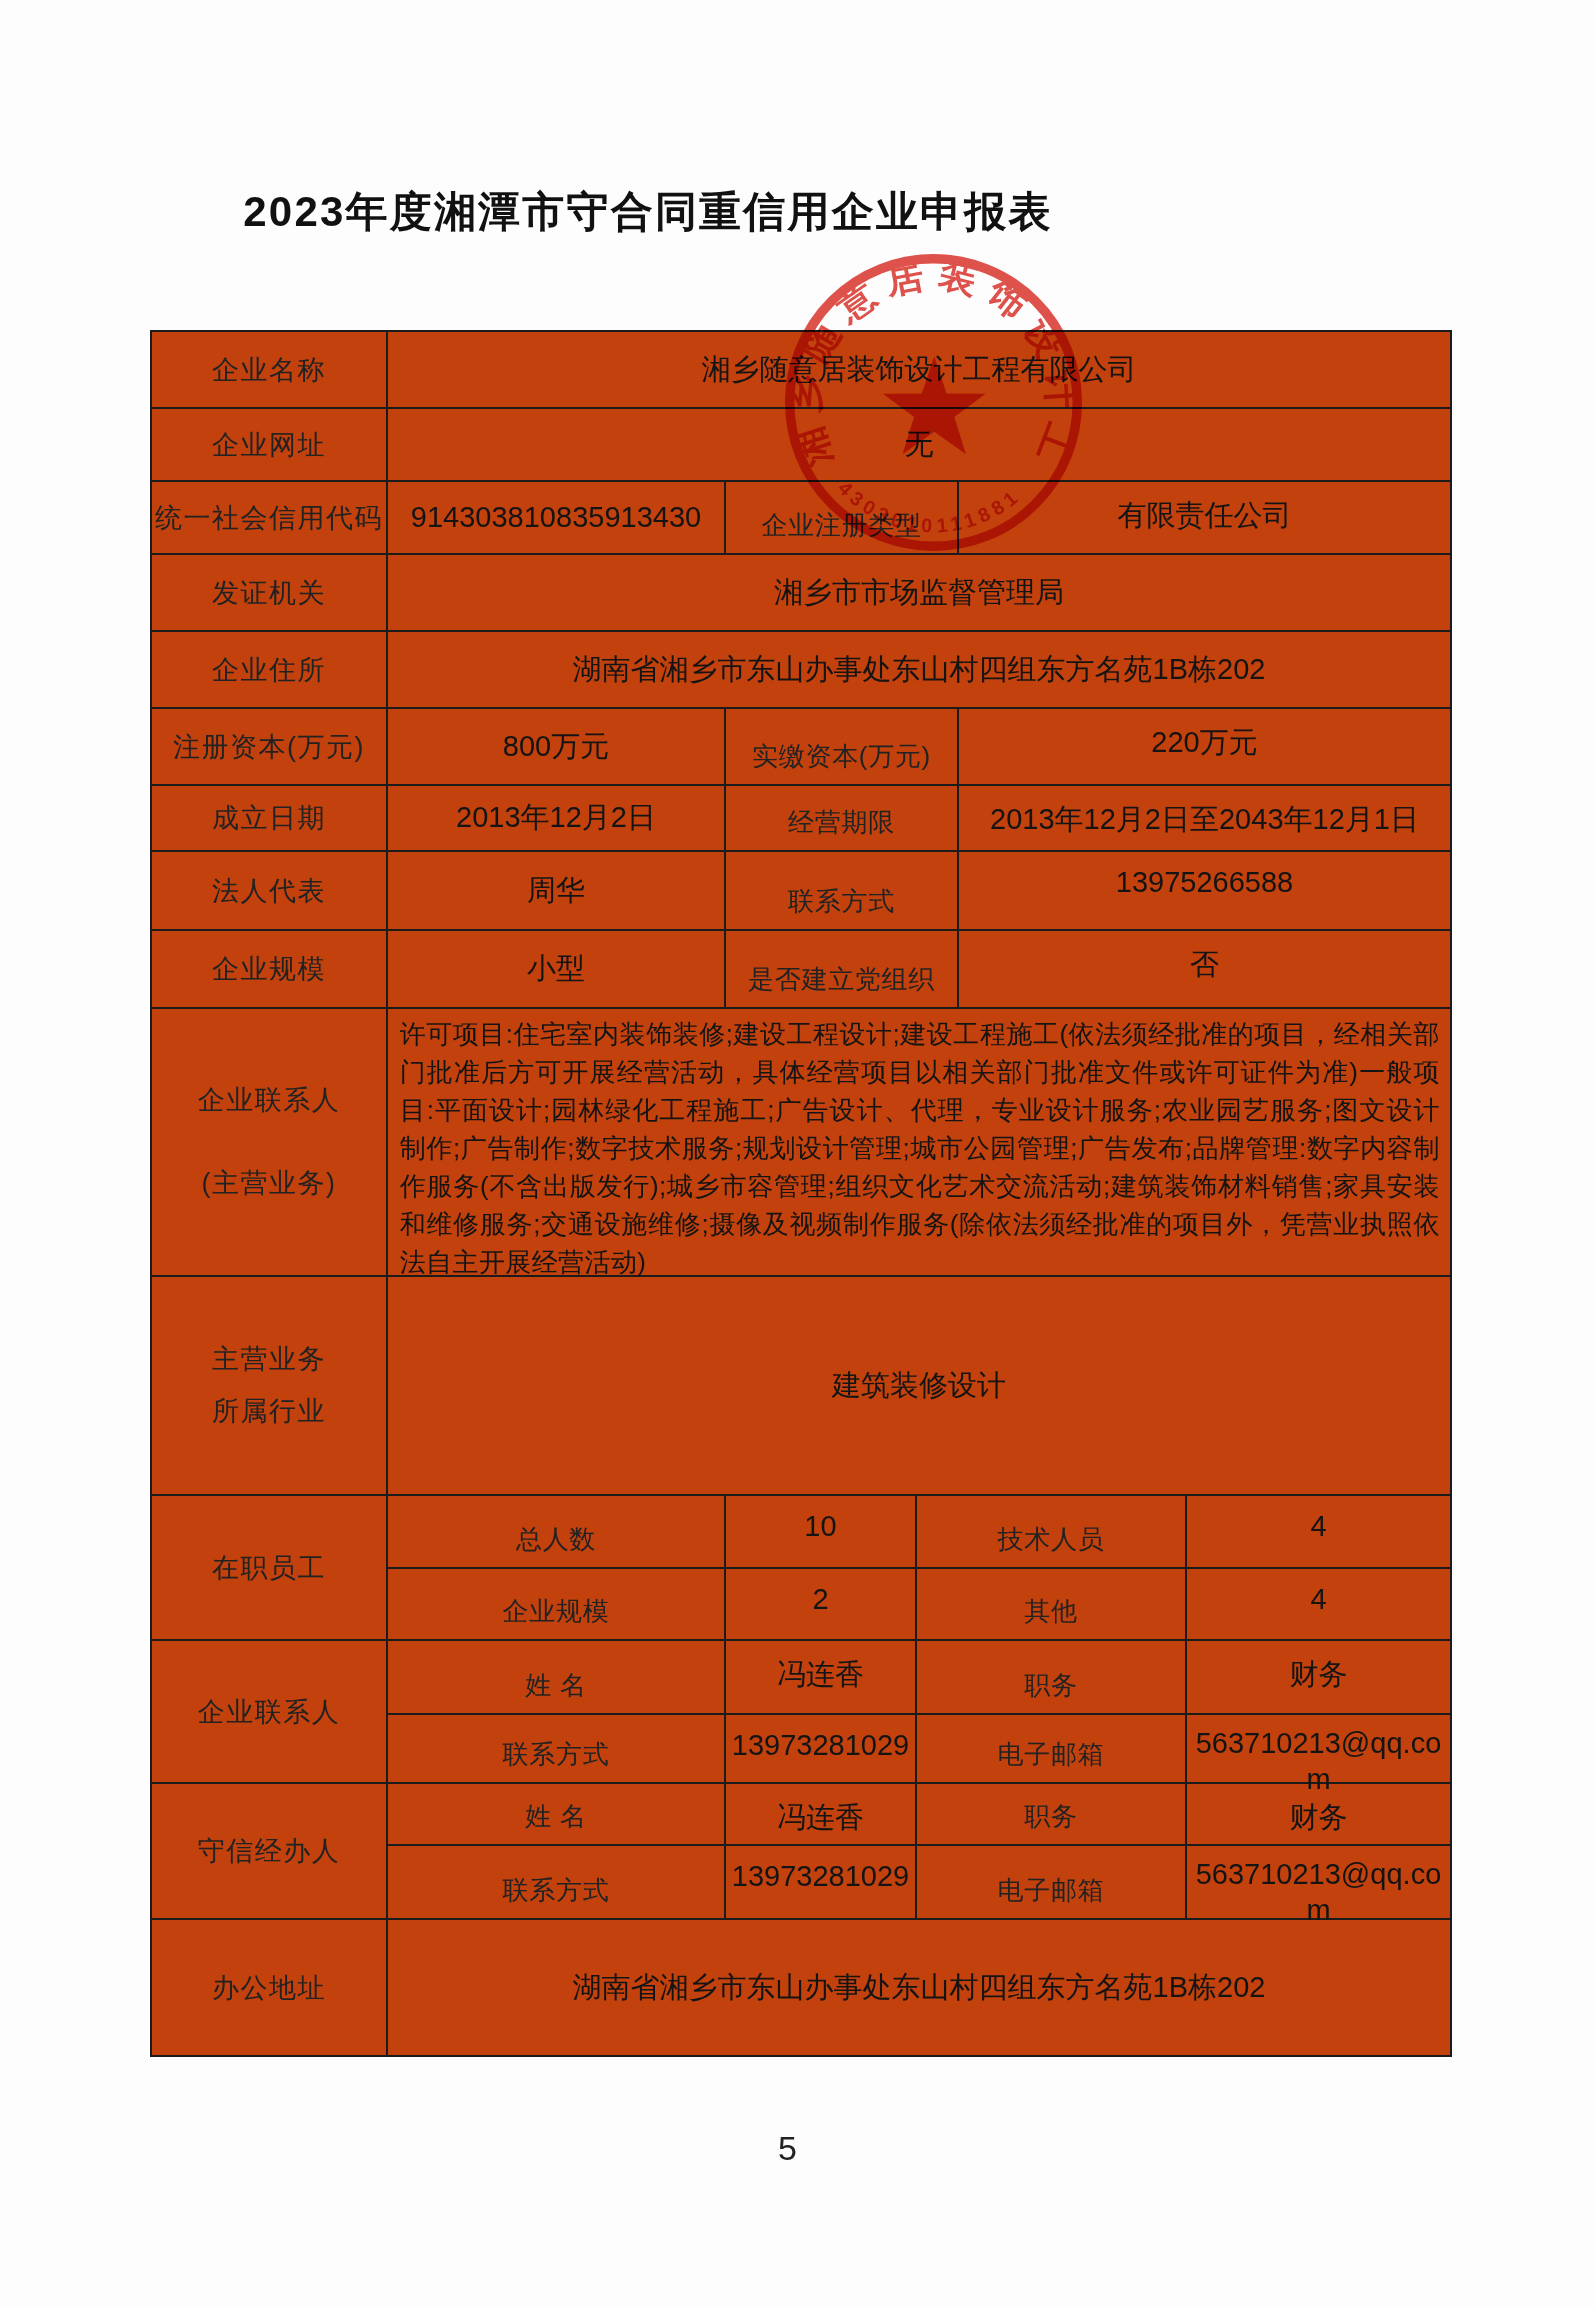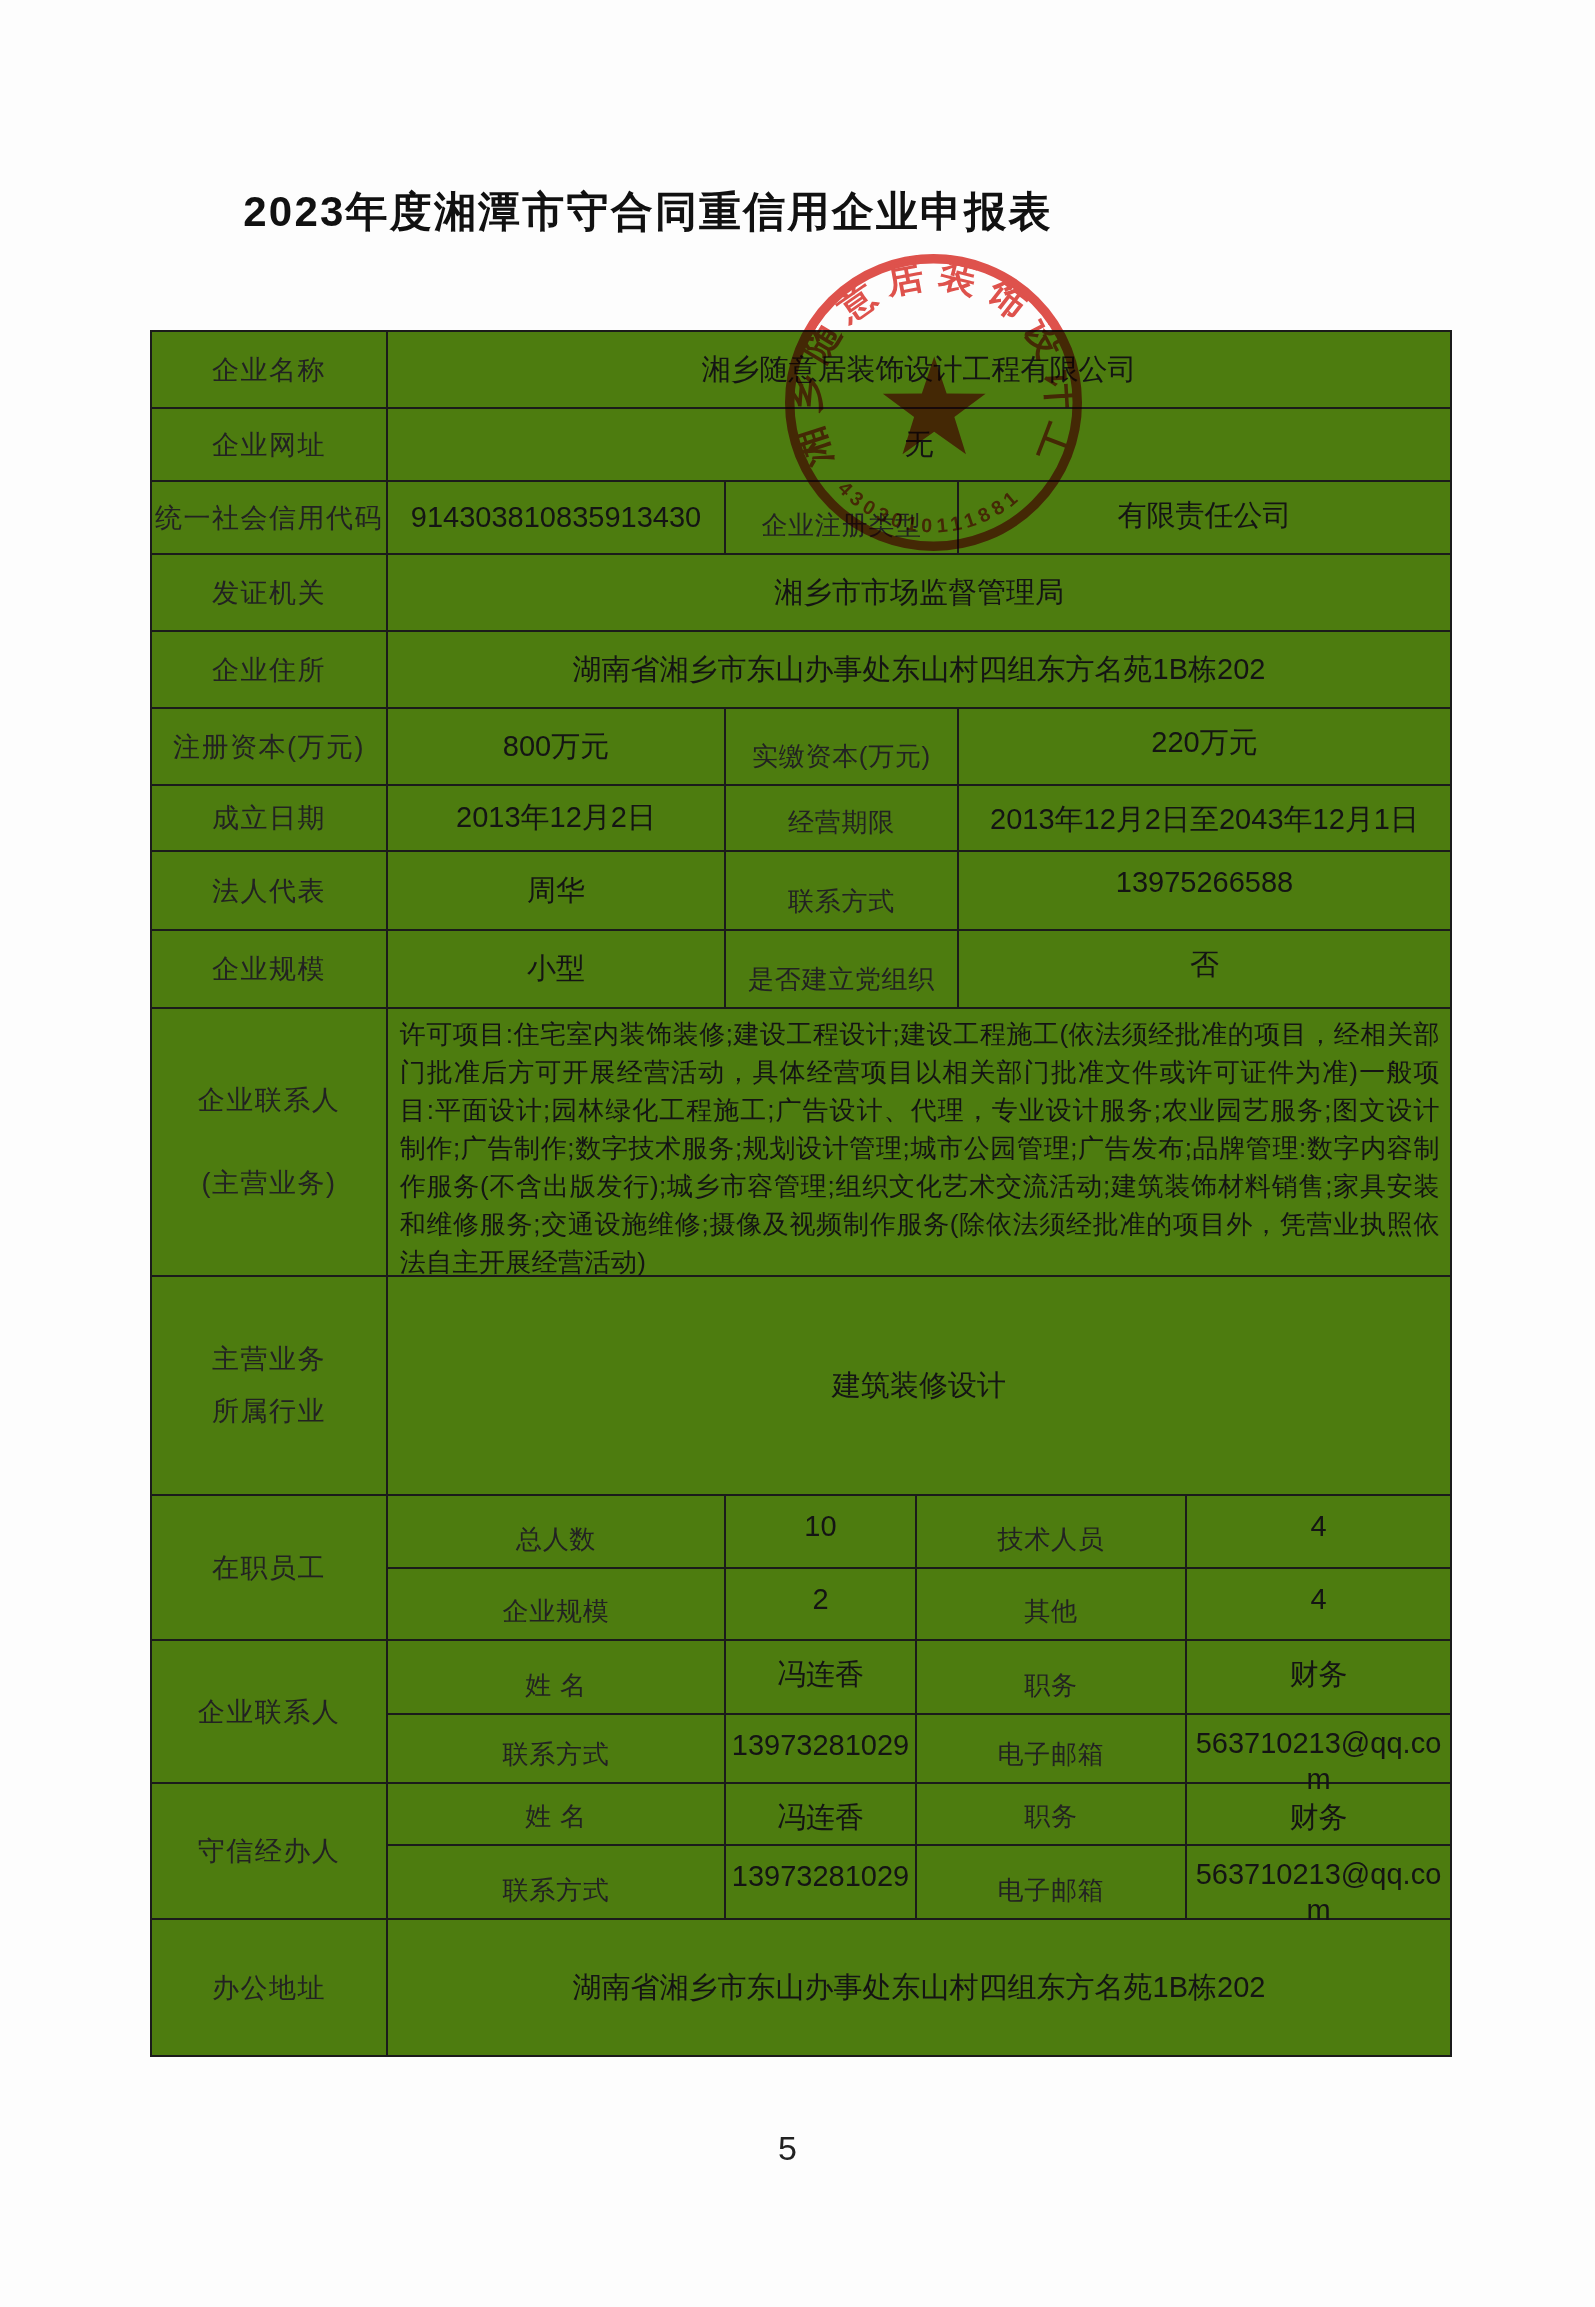--- a/index.html
+++ b/index.html
@@ -13,21 +13,21 @@
     position:absolute;top:184px;left:0;width:1296px;
     text-align:center;font-size:42px;font-weight:700;letter-spacing:2.2px;color:#111;
   }
   
   .tbl{
     position:absolute;left:150px;top:330px;
     display:grid;
     grid-template-columns:236px 338px 191px 42px 228px 265px;
     grid-template-rows:77px 73px 73px 77px 77px 77px 66px 79px 78px 268px 219px 73px 72px 74px 69px 62px 74px 137px;
     border-top:2.9px solid #1b1b1b;border-left:2.9px solid #1b1b1b;
-    background:#4d7c0f;
+    background:#c2410c;
   }
   .cell{
     border-right:2.2px solid #1b1b1b;border-bottom:2.2px solid #1b1b1b;
     display:flex;align-items:center;justify-content:center;
     box-sizing:border-box;text-align:center;
   }
   .lab{font-size:27px;letter-spacing:1.5px;color:#222;}
   .val{font-size:29px;color:#141414;}
   .sub{font-size:26px;letter-spacing:0.7px;color:#222;align-items:flex-end;padding-bottom:10.2px;}
   .vtop{font-size:29px;color:#141414;align-items:flex-start;padding-top:14px;}

